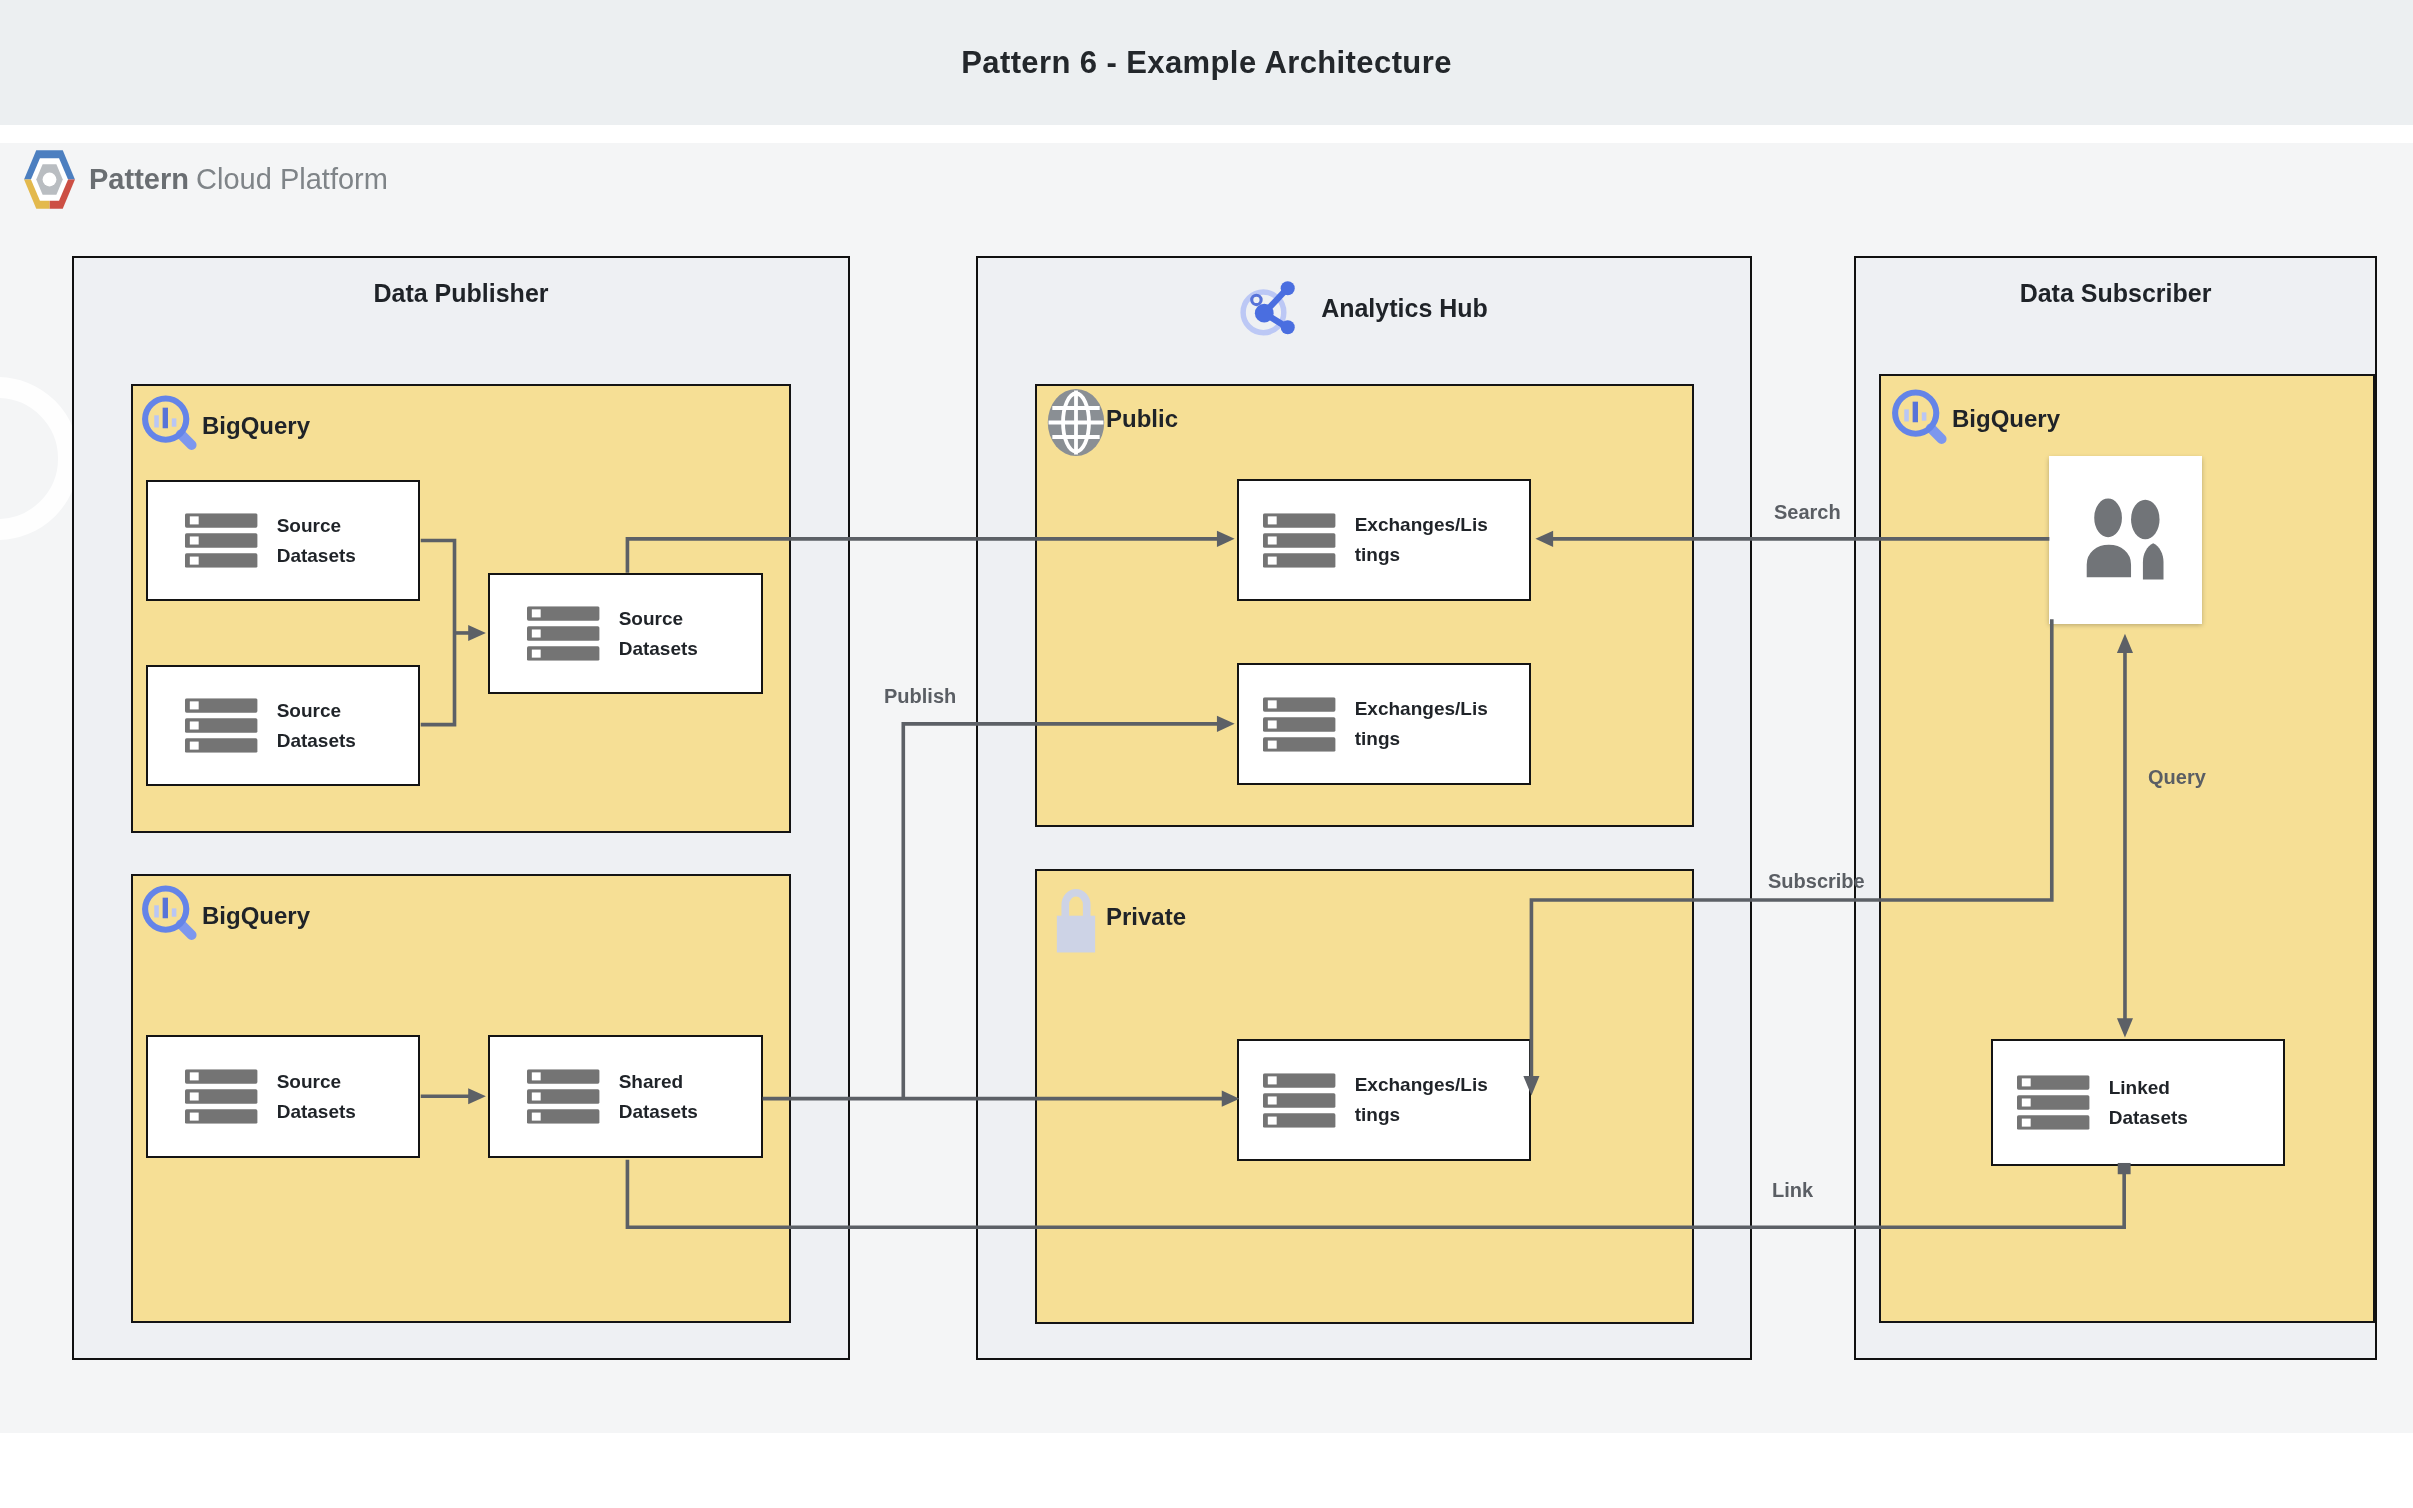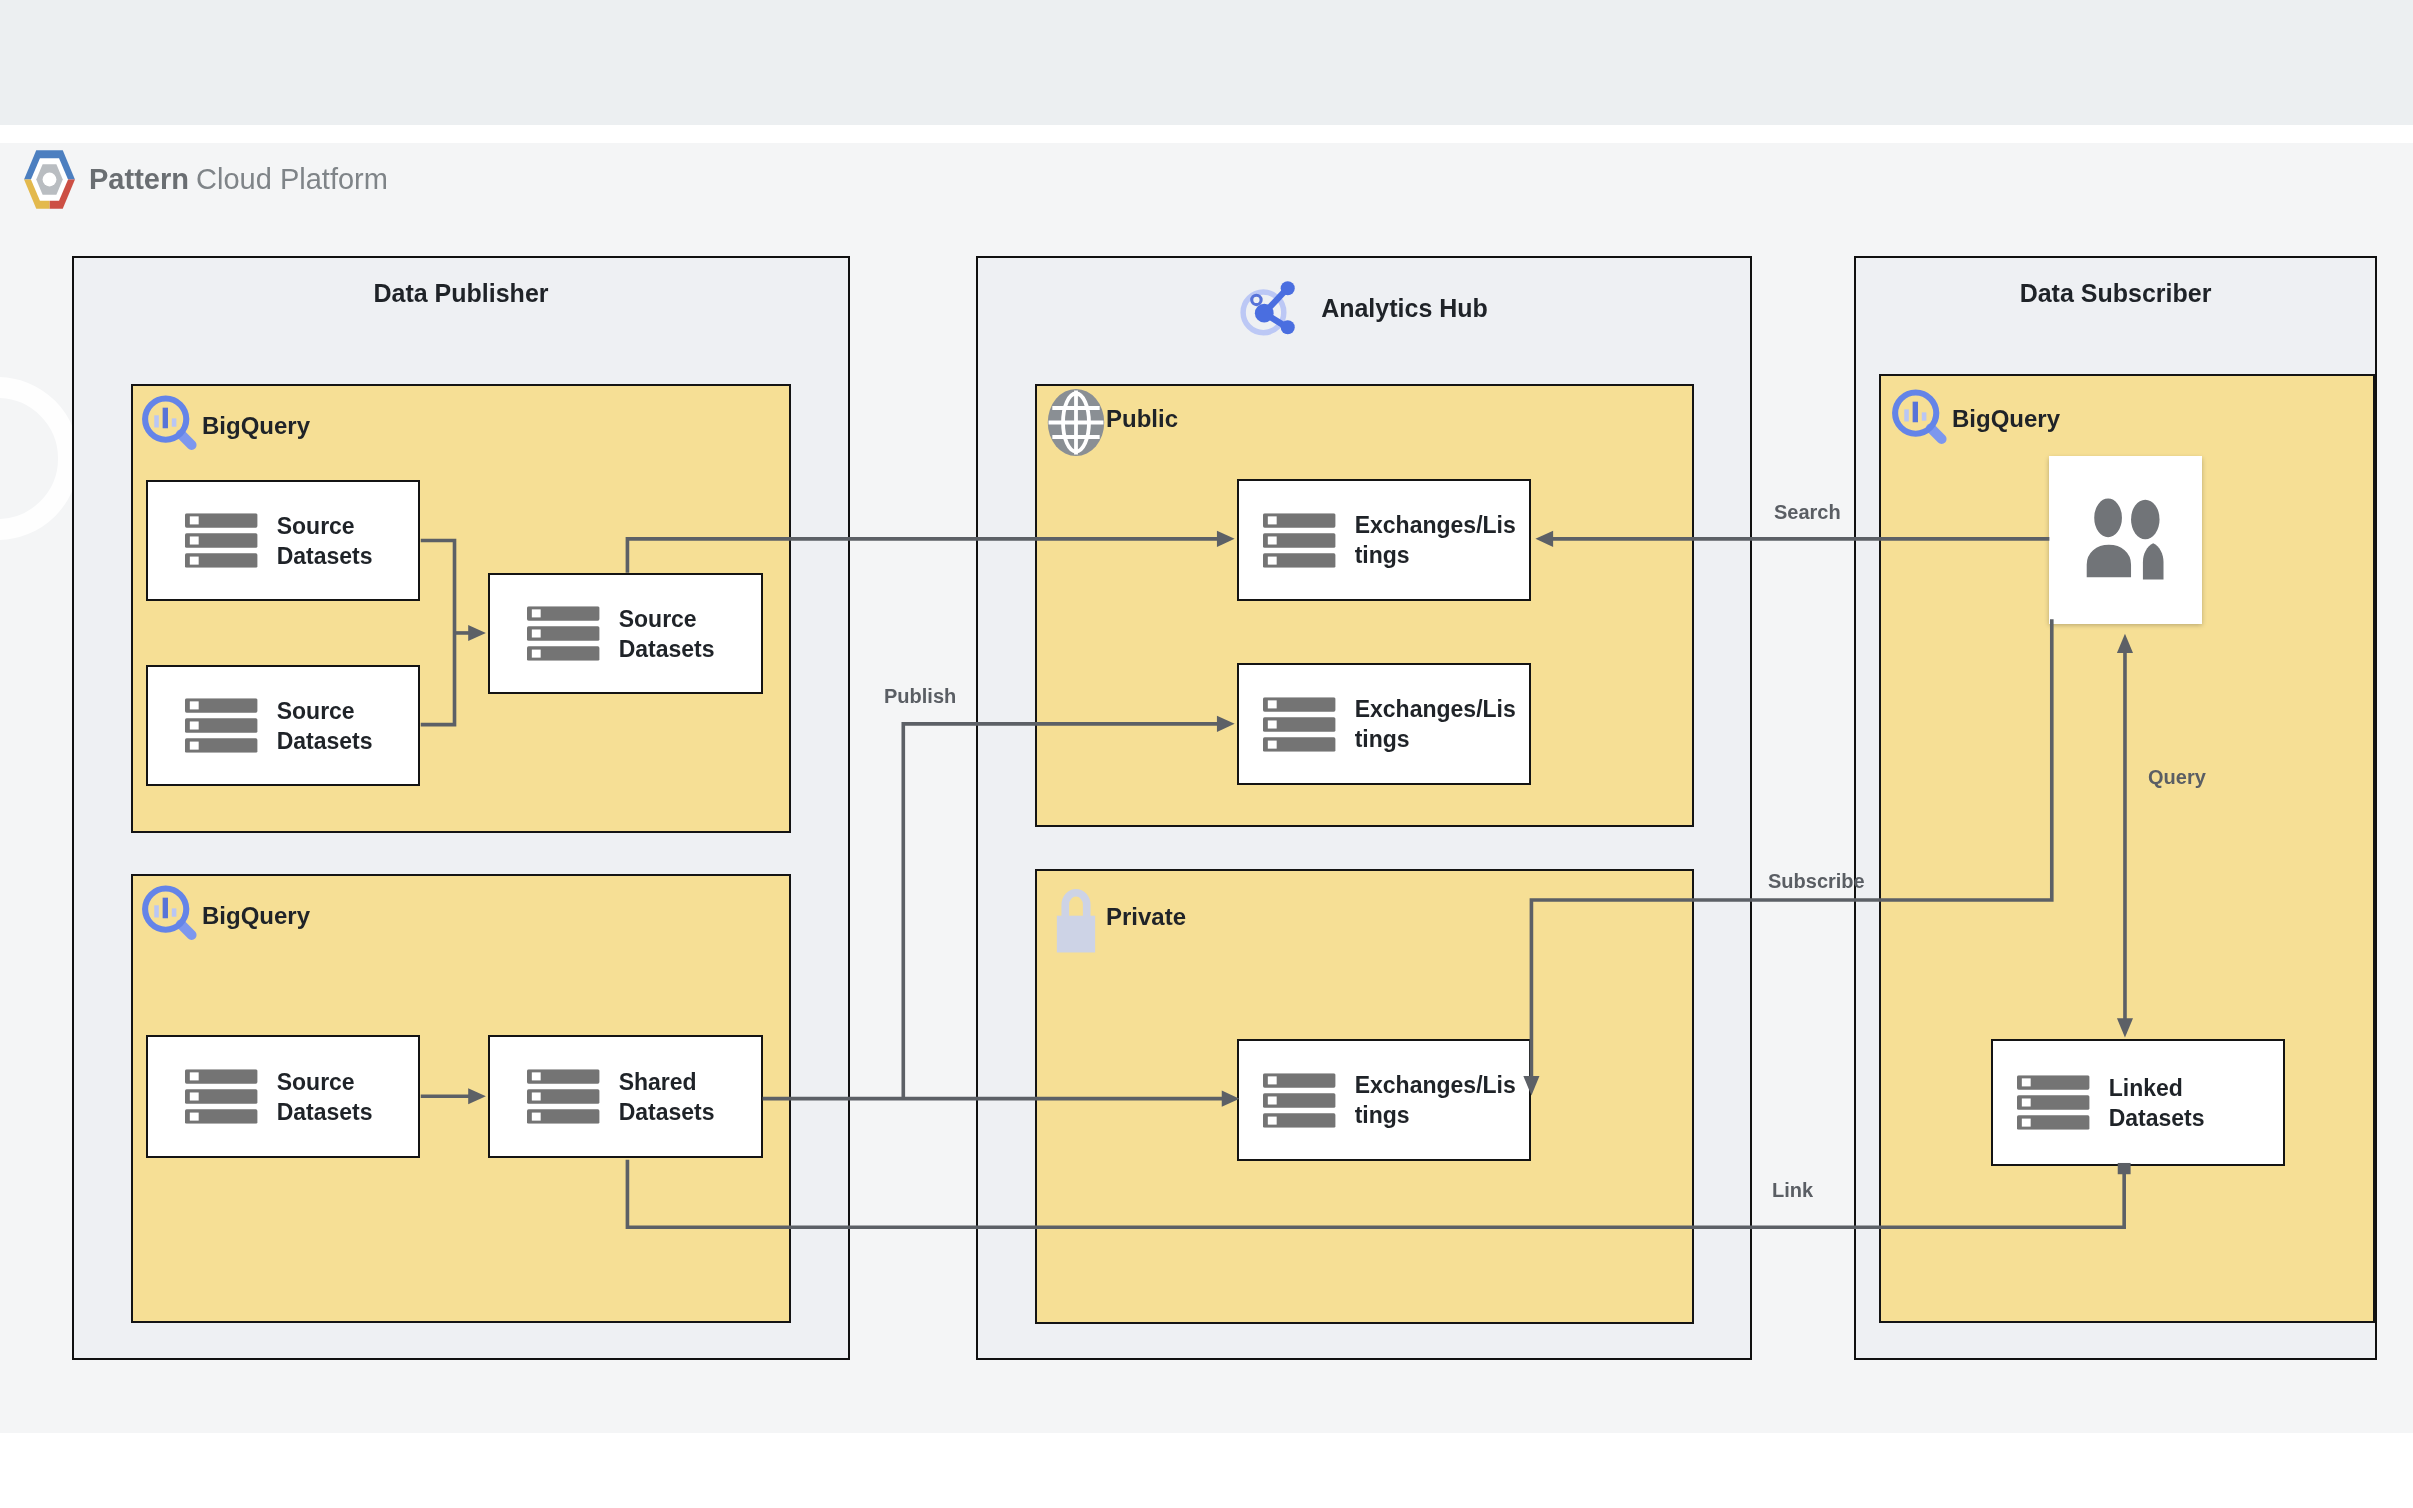--- a/index.html
+++ b/index.html
@@ -32,21 +32,21 @@
 
   
   .group{background:#f6df95;border:2.4px solid #141414;box-sizing:border-box;}
   .group-label{position:absolute;font-size:24px;font-weight:bold;color:#1f2328;}
 
   
   .node{background:#ffffff;border:2.4px solid #141414;box-sizing:border-box;
       display:flex;align-items:center;}
   .node-pad-a{padding-left:37px;}
   .node-pad-b{padding-left:24px;}
-  .node-label{font-size:23px;font-weight:bold;color:#1f2328;line-height:30px;
+  .node-label{font-size:19px;font-weight:bold;color:#1f2328;line-height:30px;
       white-space:pre-line;margin-left:17.7px;}
 
   .users-card{background:#ffffff;box-shadow:0 1.6px 4.8px rgba(0,0,0,.25);
       display:flex;align-items:center;justify-content:center;}
 
   .hub-title-row{display:flex;align-items:center;justify-content:center;}
 
   .edge-label{font-size:20px;font-weight:bold;color:#5a5e64;white-space:nowrap;}
 
   .wires{left:0;top:0;pointer-events:none;}
@@ -117,20 +117,21 @@
     </symbol>
   </defs>
 </svg>
 
 <div class="stage">
 
   <div class="abs band-top"></div>
   <div class="abs band-strip"></div>
   <div class="abs band-main"></div>
   <div class="abs band-bottom"></div>
+  <div class="abs page-title">Pattern 6 - Example Architecture</div>
   <div class="abs watermark-ring"></div>
 
   <div class="abs gcp">
     <svg width="53" height="61" viewBox="0 0 100 114">
         <use href="#sym-gcp"></use>
       </svg>
     <div class="gcp-text">
       <span class="gcp-bold">Pattern</span><span class="gcp-light">Cloud Platform</span>
     </div>
   </div>

